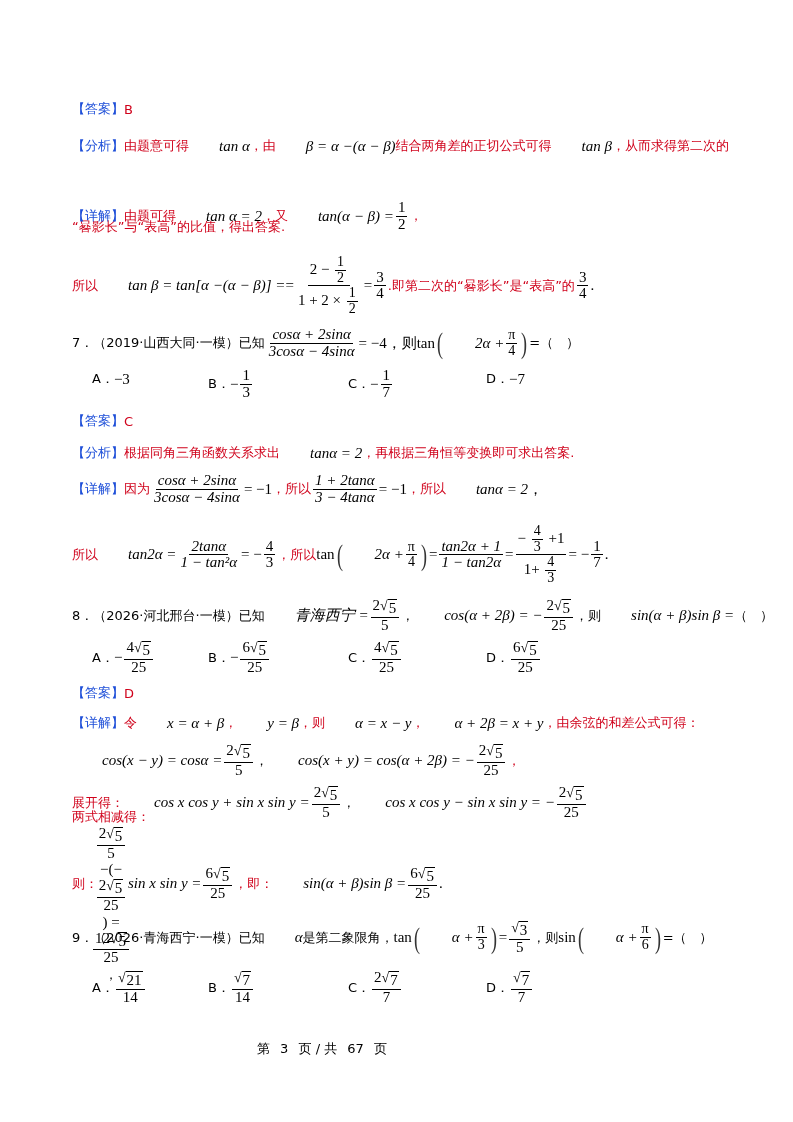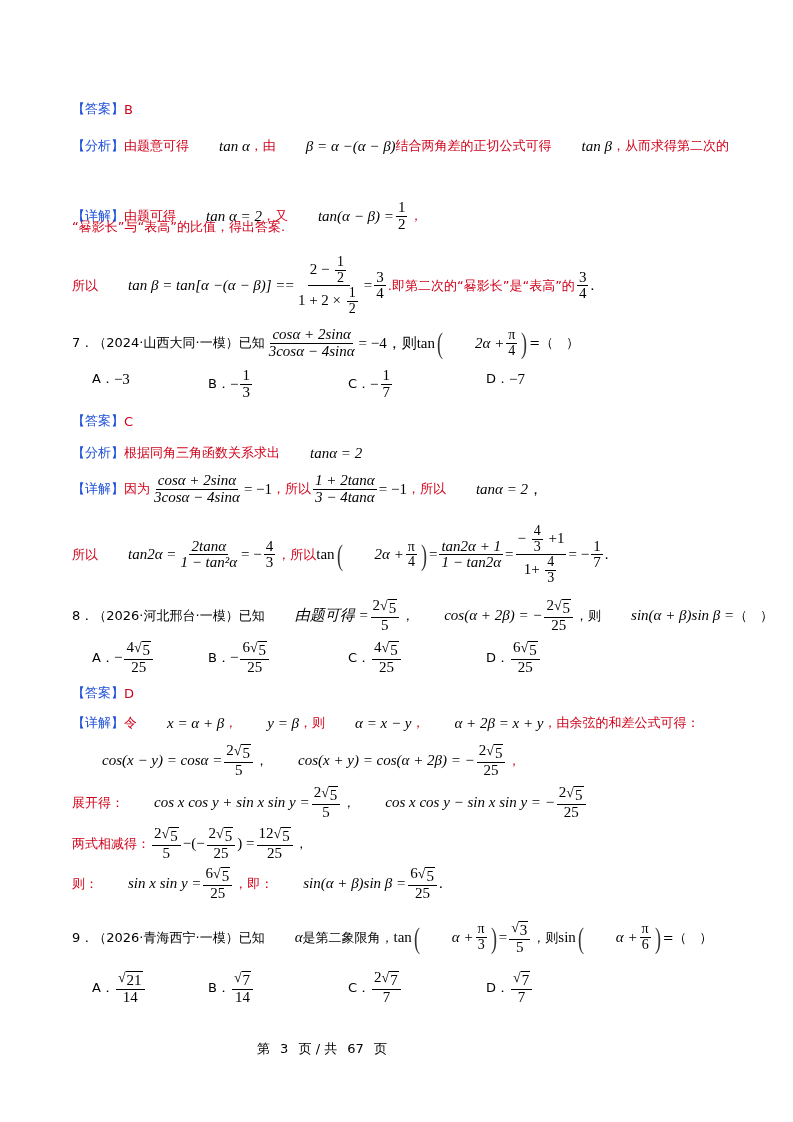--- a/index.html
+++ b/index.html
@@ -88,21 +88,21 @@
   <span class="red">.即第二次的“晷影长”是“表高”的</span>
   <span class="frac">
     <span class="num">3</span>
     <span class="den">4</span>
   </span>
   <span class="m">.</span>
 </div>
 
 <div class="line" style="top:327px;">
   <span class="qnum">7．</span>
-  <span>（2024·山西大同·一模）已知</span>
+  <span>（2019·山西大同·一模）已知</span>
   <span class="frac">
     <span class="num i">cosα + 2sinα</span>
     <span class="den i">3cosα − 4sinα</span>
   </span>
   <span class="m">= −4，则</span>
   <span class="m">tan</span>
   <span class="paren">(</span>
   <span class="m i">2α +</span>
   <span class="frac sm">
     <span class="num">π</span>
@@ -139,20 +139,21 @@
 
 <div class="line" style="top:412px;">
   <span class="tag">【答案】</span>
   <span class="red">C</span>
 </div>
 
 <div class="line" style="top:444px;">
   <span class="tag">【分析】</span>
   <span class="red">根据同角三角函数关系求出</span>
   <span class="m i">tanα = 2</span>
+  <span class="red">，再根据三角恒等变换即可求出答案.</span>
 </div>
 
 <div class="line" style="top:473px;">
   <span class="tag">【详解】</span>
   <span class="red">因为</span>
   <span class="frac">
     <span class="num i">cosα + 2sinα</span>
     <span class="den i">3cosα − 4sinα</span>
   </span>
   <span class="m">= −1</span>
@@ -215,21 +216,21 @@
   <span class="frac">
     <span class="num">1</span>
     <span class="den">7</span>
   </span>
   <span class="m">.</span>
 </div>
 
 <div class="line" style="top:598px;">
   <span class="qnum">8．</span>
   <span>（2026·河北邢台·一模）已知</span>
-  <span class="m i">由题可得 =</span>
+  <span class="m i">青海西宁 =</span>
   <span class="frac">
     <span class="num"><span>2</span><span class="sqrt">
           <span class="rad">√</span>
           <span class="under">5</span>
         </span></span>
     <span class="den">5</span>
   </span>
   <span>，</span>
   <span class="m i">cos(α + 2β) = −</span>
   <span class="frac">
@@ -342,21 +343,21 @@
   <span class="m i">cos x cos y − sin x sin y = −</span>
   <span class="frac">
     <span class="num"><span>2</span><span class="sqrt">
           <span class="rad">√</span>
           <span class="under">5</span>
         </span></span>
     <span class="den">25</span>
   </span>
 </div>
 
-<div class="line" style="top:826px;">
+<div class="line" style="top:808px;flex-direction:column;">
   <span class="red">两式相减得：</span>
   <span class="frac">
     <span class="num"><span>2</span><span class="sqrt">
           <span class="rad">√</span>
           <span class="under">5</span>
         </span></span>
     <span class="den">5</span>
   </span>
   <span class="m">−(−</span>
   <span class="frac">

